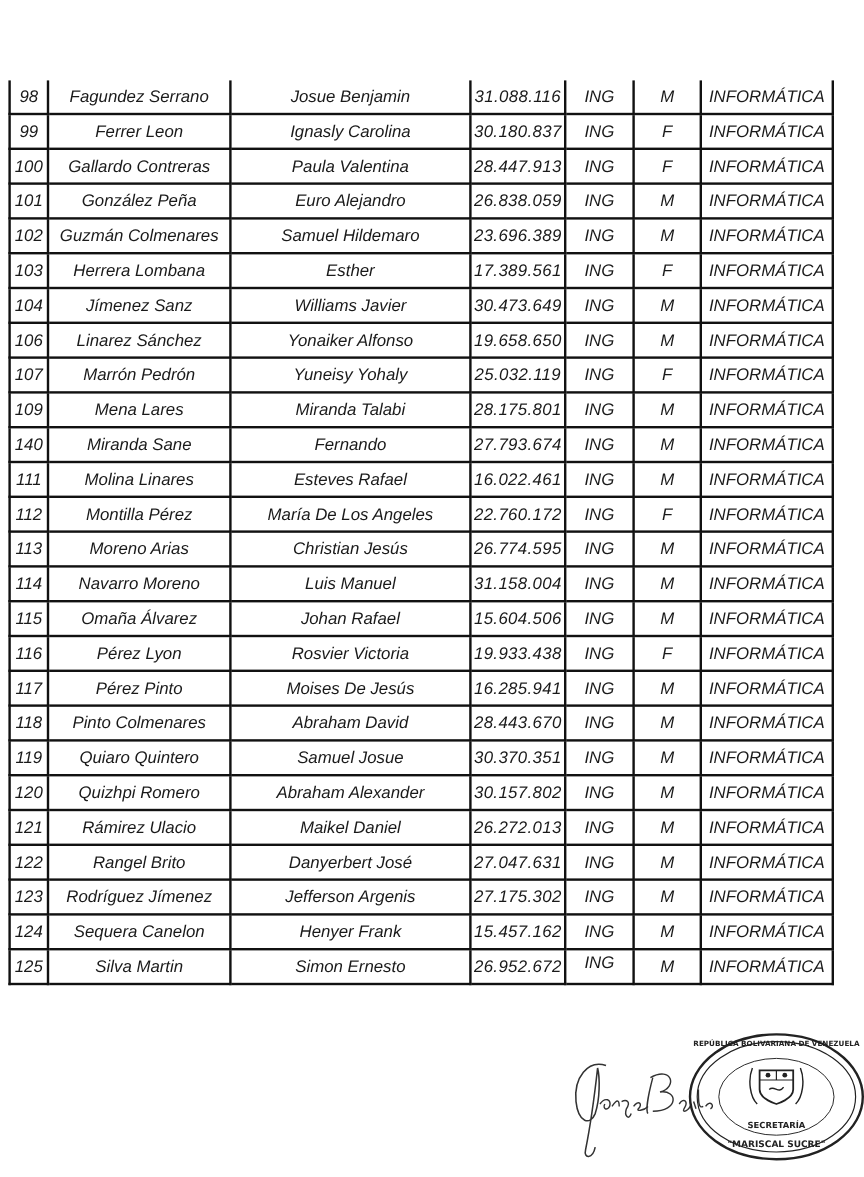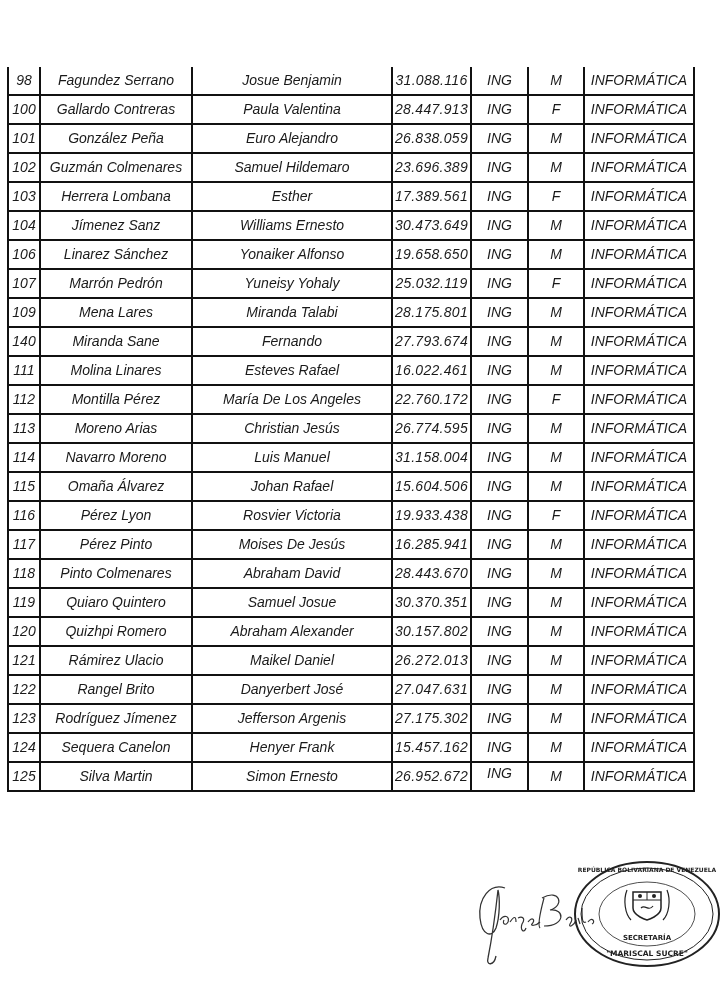--- a/index.html
+++ b/index.html
@@ -49,20 +49,29 @@
         <tr>
           <td class="c-num">98</td>
           <td class="c-ap">Fagundez Serrano</td>
           <td class="c-nom">Josue Benjamin</td>
           <td class="c-cedula">31.088.116</td>
           <td class="c-ing">ING</td>
           <td class="c-sex">M</td>
           <td class="c-pnf">INFORMÁTICA</td>
         </tr>
         <tr>
+          <td class="c-num">99</td>
+          <td class="c-ap">Ferrer Leon</td>
+          <td class="c-nom">Ignasly Carolina</td>
+          <td class="c-cedula">30.180.837</td>
+          <td class="c-ing">ING</td>
+          <td class="c-sex">F</td>
+          <td class="c-pnf">INFORMÁTICA</td>
+        </tr>
+        <tr>
           <td class="c-num">100</td>
           <td class="c-ap">Gallardo Contreras</td>
           <td class="c-nom">Paula Valentina</td>
           <td class="c-cedula">28.447.913</td>
           <td class="c-ing">ING</td>
           <td class="c-sex">F</td>
           <td class="c-pnf">INFORMÁTICA</td>
         </tr>
         <tr>
           <td class="c-num">101</td>
@@ -87,21 +96,21 @@
           <td class="c-ap">Herrera Lombana</td>
           <td class="c-nom">Esther</td>
           <td class="c-cedula">17.389.561</td>
           <td class="c-ing">ING</td>
           <td class="c-sex">F</td>
           <td class="c-pnf">INFORMÁTICA</td>
         </tr>
         <tr>
           <td class="c-num">104</td>
           <td class="c-ap">Jímenez Sanz</td>
-          <td class="c-nom">Williams Ernesto</td>
+          <td class="c-nom">Williams Javier</td>
           <td class="c-cedula">30.473.649</td>
           <td class="c-ing">ING</td>
           <td class="c-sex">M</td>
           <td class="c-pnf">INFORMÁTICA</td>
         </tr>
         <tr>
           <td class="c-num">106</td>
           <td class="c-ap">Linarez Sánchez</td>
           <td class="c-nom">Yonaiker Alfonso</td>
           <td class="c-cedula">19.658.650</td>

